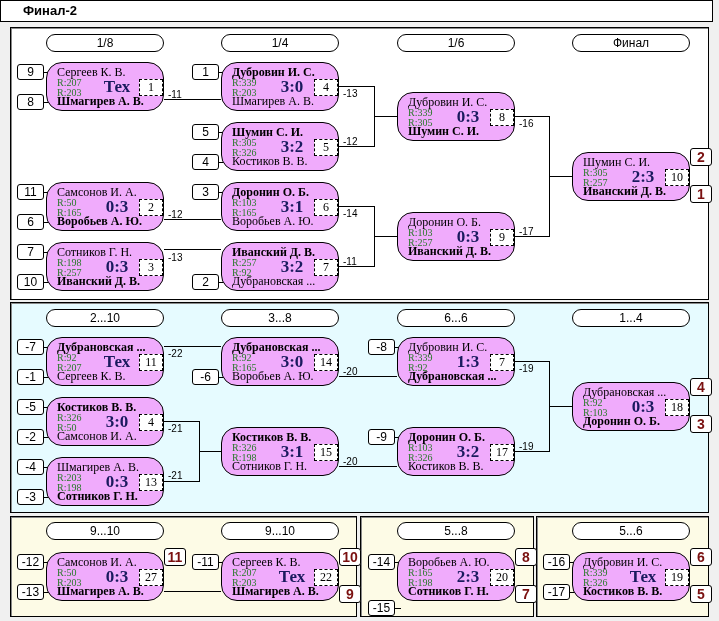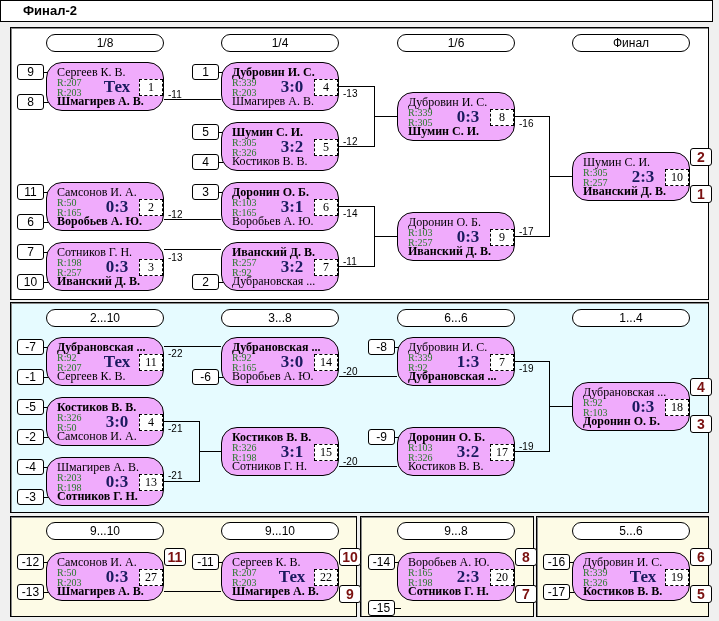--- a/index.html
+++ b/index.html
@@ -43,21 +43,21 @@
 <div class="round" style="left:46px;top:34px">1/8</div>
 <div class="round" style="left:221px;top:34px">1/4</div>
 <div class="round" style="left:397px;top:34px">1/6</div>
 <div class="round" style="left:572px;top:34px">Финал</div>
 <div class="round" style="left:46px;top:309px">2...10</div>
 <div class="round" style="left:221px;top:309px">3...8</div>
 <div class="round" style="left:397px;top:309px">6...6</div>
 <div class="round" style="left:572px;top:309px">1...4</div>
 <div class="round" style="left:46px;top:522px">9...10</div>
 <div class="round" style="left:221px;top:522px">9...10</div>
-<div class="round" style="left:397px;top:522px">9...8</div>
+<div class="round" style="left:397px;top:522px">5...8</div>
 <div class="round" style="left:572px;top:522px">5...6</div>
 
 <div class="seed" style="left:17px;top:64px">9</div>
 <div class="seed" style="left:17px;top:94px">8</div>
 <div class="seed" style="left:192px;top:64px">1</div>
 <div class="seed" style="left:192px;top:124px">5</div>
 <div class="seed" style="left:192px;top:154px">4</div>
 <div class="seed" style="left:17px;top:184px">11</div>
 <div class="seed" style="left:17px;top:214px">6</div>
 <div class="seed" style="left:192px;top:184px">3</div>

